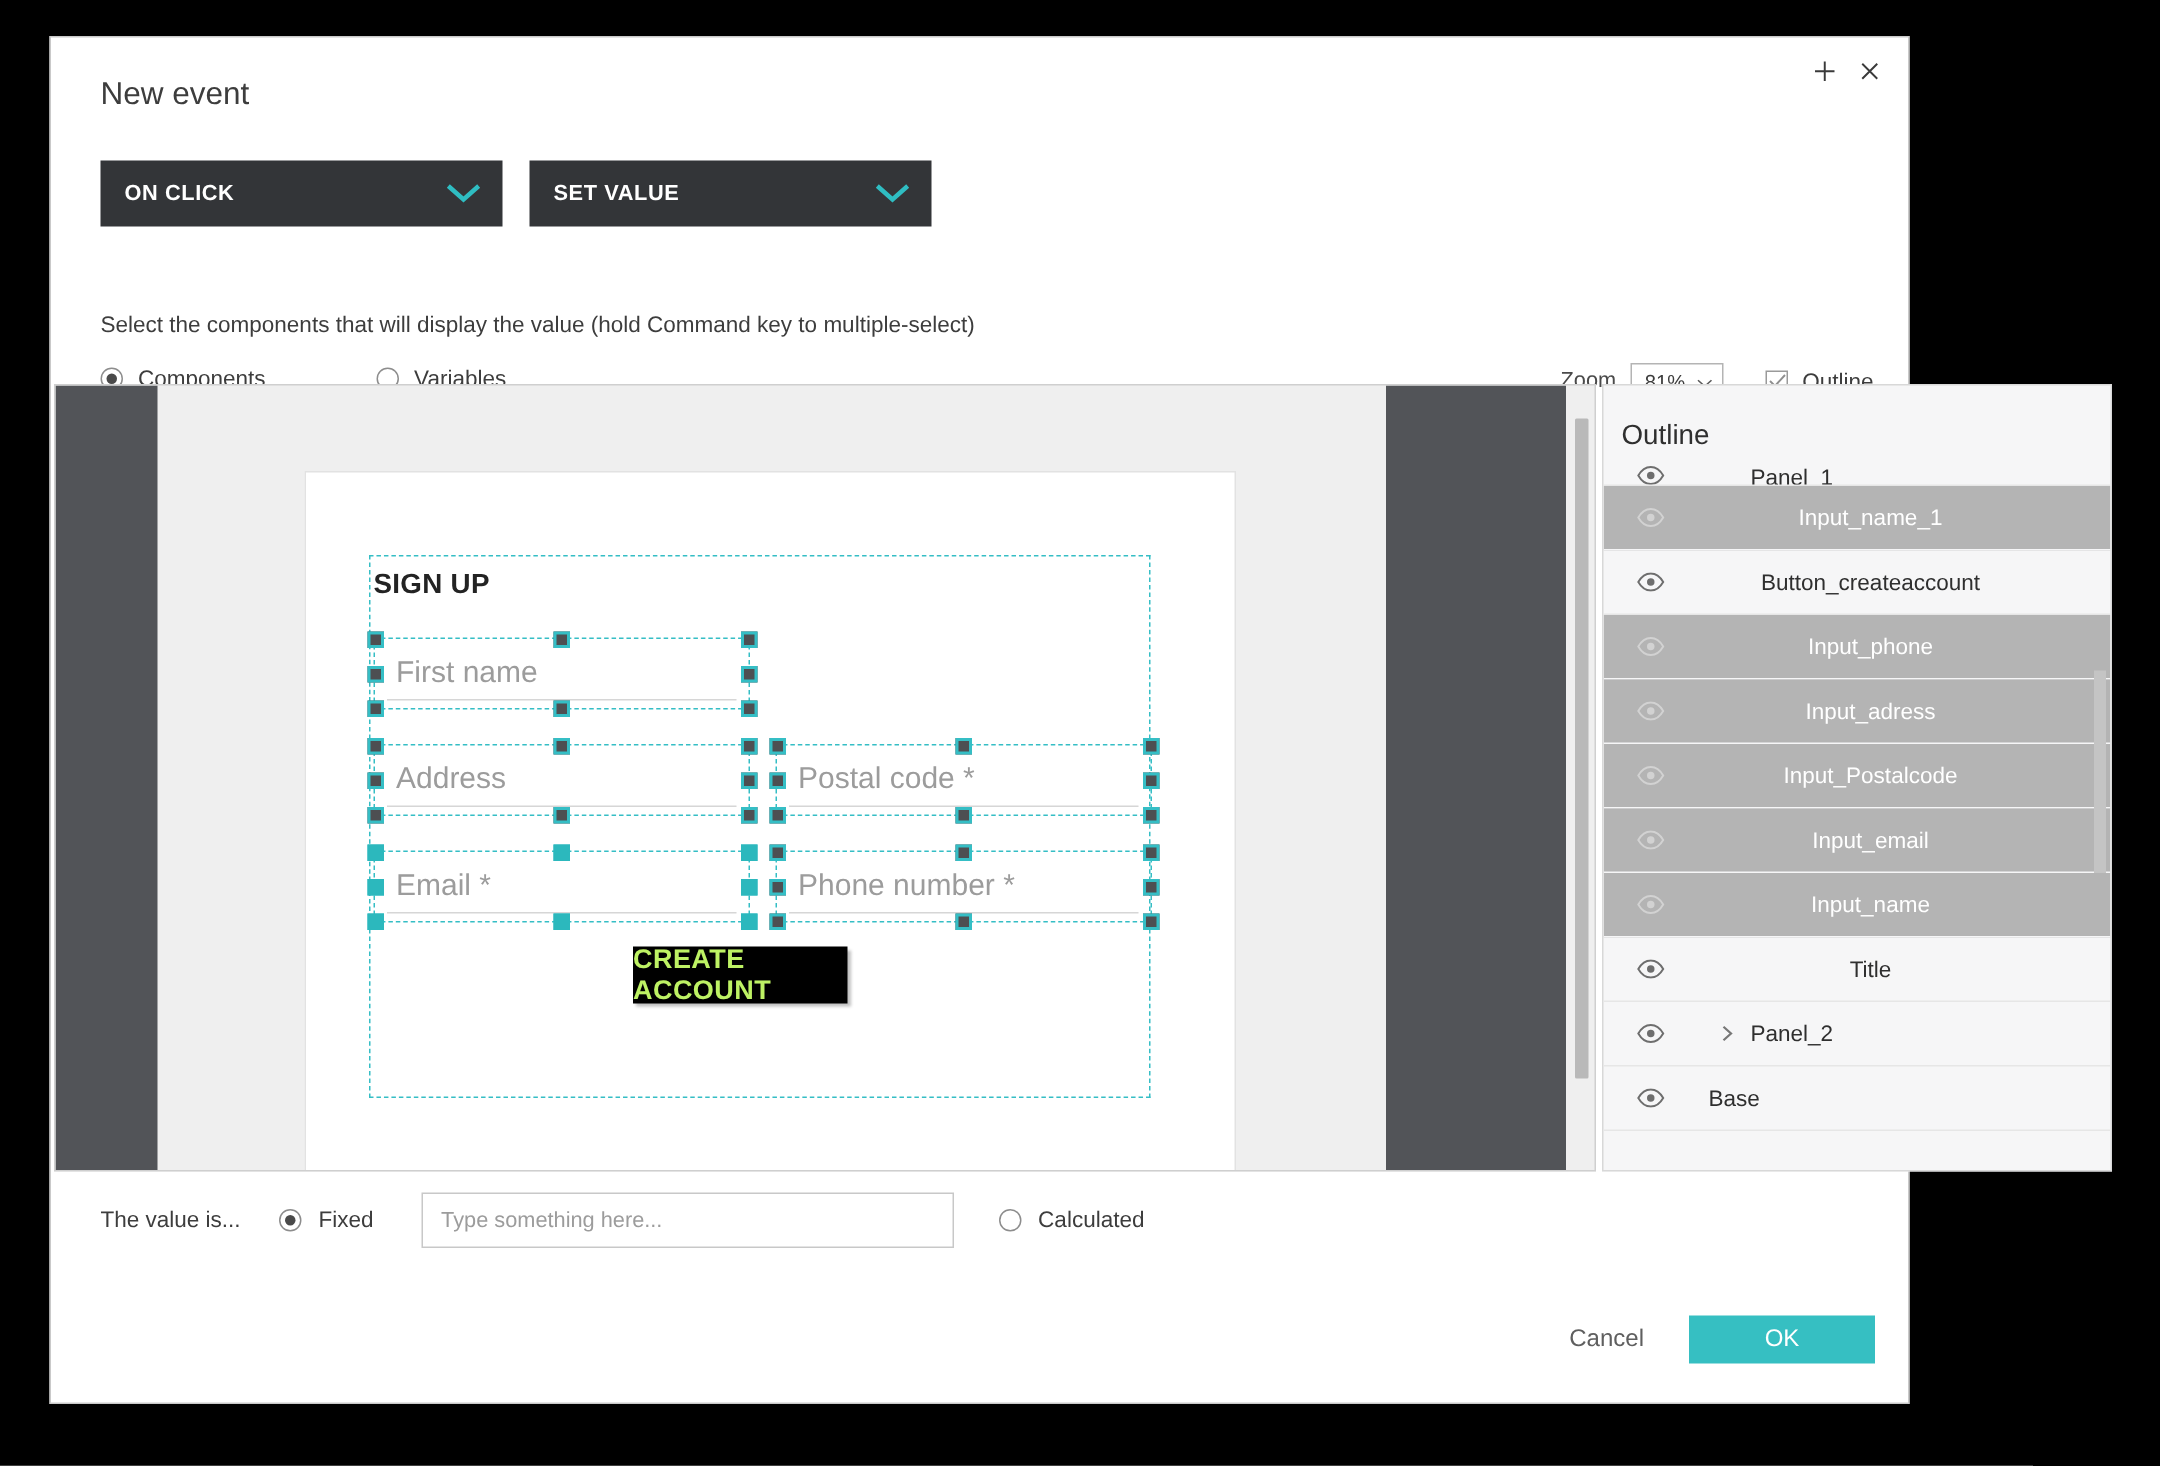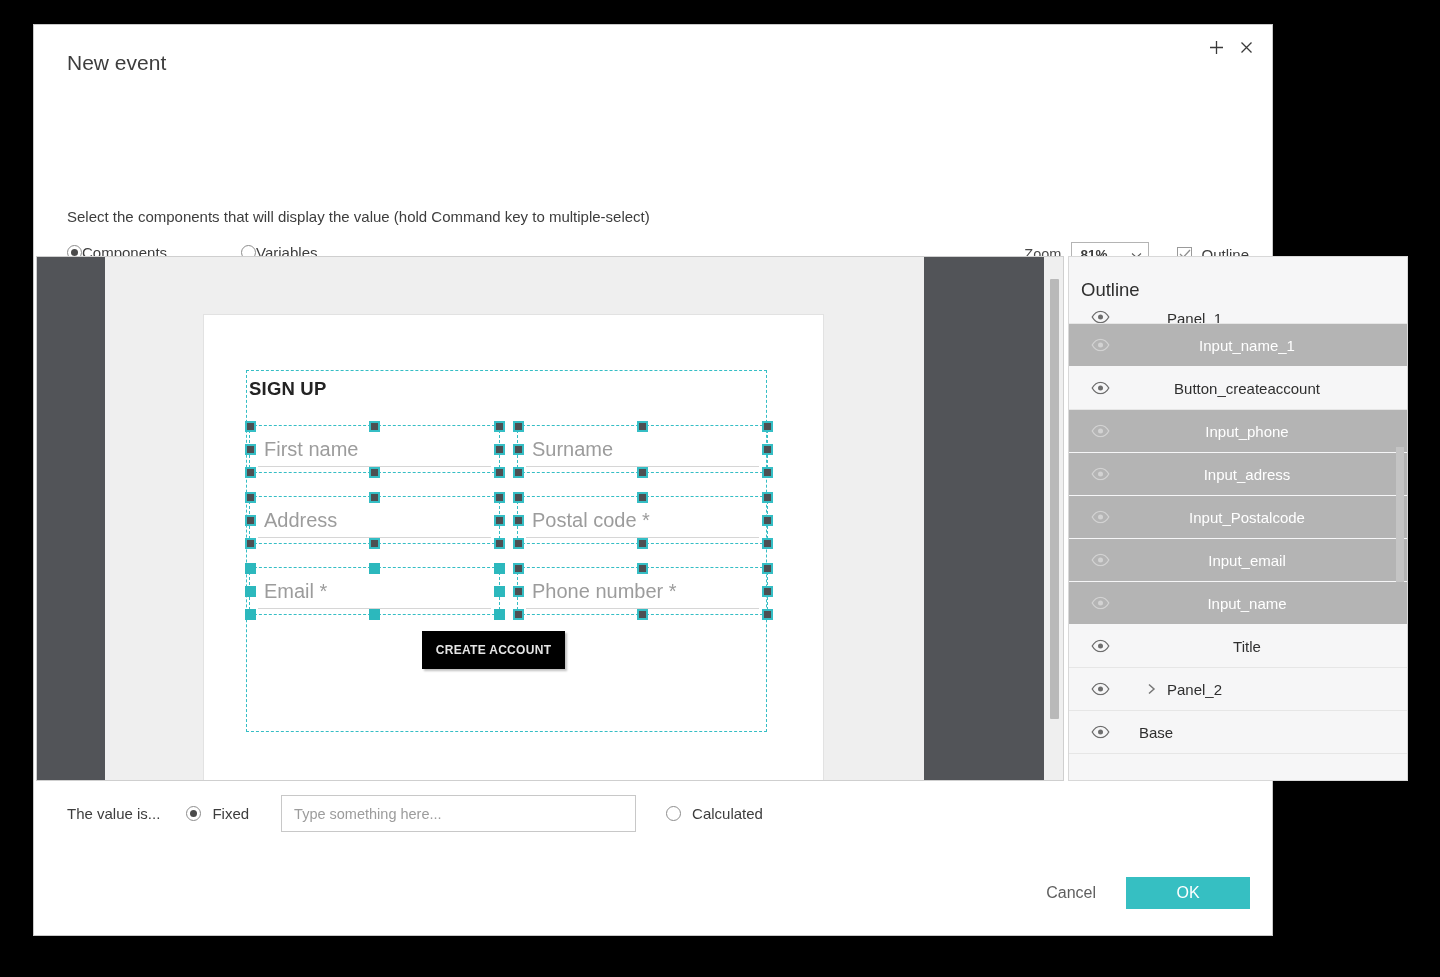--- a/index.html
+++ b/index.html
@@ -50,21 +50,21 @@
   .dropdown .chev { display: flex; align-items: center; }
 
   
   .instruction {
     position: absolute; left: 33px; top: 183px;
     font-size: 15px; color: #3d3d3d;
   }
 
   
   .radio-grp { position: absolute; left: 33px; top: 219px; display: flex; gap: 74px; align-items: center; }
-  .radio-item { display: flex; align-items: center; cursor: pointer; }
+  .radio-item { display: flex; align-items: center; gap: 10px; cursor: pointer; }
   .radio {
     width: 15px; height: 15px; border-radius: 50%;
     border: 1.6px solid #8d8d8d; background: #fff;
     display: flex; align-items: center; justify-content: center;
     flex: 0 0 auto;
   }
   .radio.checked::after {
     content: ""; width: 7px; height: 7px; border-radius: 50%; background: #4a4a4a;
   }
   .radio-label { font-size: 15px; color: #3d3d3d; }
@@ -72,22 +72,22 @@
   
   .view-ctrls {
     position: absolute; right: 23px; top: 217px;
     display: flex; align-items: center; gap: 28px;
   }
   .zoom-wrap { display: flex; align-items: center; gap: 10px; }
   .zoom-label { font-size: 14.5px; color: #4a4a4a; }
   .zoom-select {
     border: 1px solid #b4b4b4; background: #fff;
     height: 24px; padding: 0 6px 0 8px;
-    display: flex; align-items: center; gap: 24px;
-    font-size: 13.5px; color: #3d3d3d; cursor: pointer; font-weight: bold;
+    display: flex; align-items: center; gap: 8px;
+    font-size: 13.5px; color: #3d3d3d; cursor: pointer;
   }
   .chk-wrap { display: flex; align-items: center; gap: 9px; cursor: pointer; }
   .chkbox {
     width: 15px; height: 15px; border: 1.4px solid #9a9a9a; background: #fff;
     display: flex; align-items: center; justify-content: center;
   }
   .chk-label { font-size: 15px; color: #3d3d3d; }
 
   
   #canvas-area {
@@ -157,21 +157,21 @@
 
   
   .cta {
     position: absolute; left: 218px; top: 316px;
     width: 143px; height: 38px;
     background: #000000;
     display: flex; align-items: center; justify-content: center;
     cursor: pointer;
     box-shadow: 2px 2px 2px rgba(0,0,0,.25);
   }
-  .cta span { color: #e5e5e5; font-size: 12px; font-weight: 700; letter-spacing: .3px; }
+  .cta span { color: #bef264; font-size: 18px; font-weight: 700; letter-spacing: .3px; }
 
   
   .cv-scroll {
     position: absolute; right: 4px; top: 22px;
     width: 9px; height: 440px;
     background: #b9b9b9; border-radius: 1px; cursor: pointer;
   }
 
   
   #outline-panel {
@@ -256,20 +256,38 @@
     </div>
     <div class="win-btn" title="close">
       <svg width="13" height="13" viewBox="0 0 13 13" aria-hidden="true">
         <path d="M1.5 1.5 L11.5 11.5 M11.5 1.5 L1.5 11.5" stroke="#3a3a3a" stroke-width="1.3" fill="none"></path>
       </svg>
     </div>
   </div>
 
   <div class="dlg-title">New event</div>
 
+  <div class="dd-row">
+    <div class="dropdown">
+      <span class="dd-label">ON CLICK</span>
+      <span class="chev">
+        <svg width="24" height="14" viewBox="0 0 24 14" aria-hidden="true">
+          <path d="M3 3 L12 11 L21 3" stroke="#2fbdc2" stroke-width="3" fill="none" stroke-linecap="square"></path>
+        </svg>
+      </span>
+    </div>
+    <div class="dropdown">
+      <span class="dd-label">SET VALUE</span>
+      <span class="chev">
+        <svg width="24" height="14" viewBox="0 0 24 14" aria-hidden="true">
+          <path d="M3 3 L12 11 L21 3" stroke="#2fbdc2" stroke-width="3" fill="none" stroke-linecap="square"></path>
+        </svg>
+      </span>
+    </div>
+  </div>
 
   <div class="instruction">Select the components that will display the value (hold Command key to multiple-select)</div>
 
   <div class="radio-grp">
     <div class="radio-item">
       <span class="radio checked"></span>
       <span class="radio-label">Components</span>
     </div>
     <div class="radio-item">
       <span class="radio"></span>
@@ -315,32 +333,20 @@
         <i class="h tl"></i>
         <i class="h tc"></i>
         <i class="h tr"></i>
         <i class="h ml"></i>
         <i class="h mr"></i>
         <i class="h bl"></i>
         <i class="h bc"></i>
         <i class="h br"></i>
       </div>
 
-      <div class="field" style="left:313px; top:110px; width:251px; height:48px;">
-        <span class="ph">Surname</span>
-        <span class="underline"></span>
-        <i class="h tl"></i>
-        <i class="h tc"></i>
-        <i class="h tr"></i>
-        <i class="h ml"></i>
-        <i class="h mr"></i>
-        <i class="h bl"></i>
-        <i class="h bc"></i>
-        <i class="h br"></i>
-      </div>
 
       <div class="field" style="left:45px; top:181px; width:251px; height:48px;">
         <span class="ph">Address</span>
         <span class="underline"></span>
         <i class="h tl"></i>
         <i class="h tc"></i>
         <i class="h tr"></i>
         <i class="h ml"></i>
         <i class="h mr"></i>
         <i class="h bl"></i>

